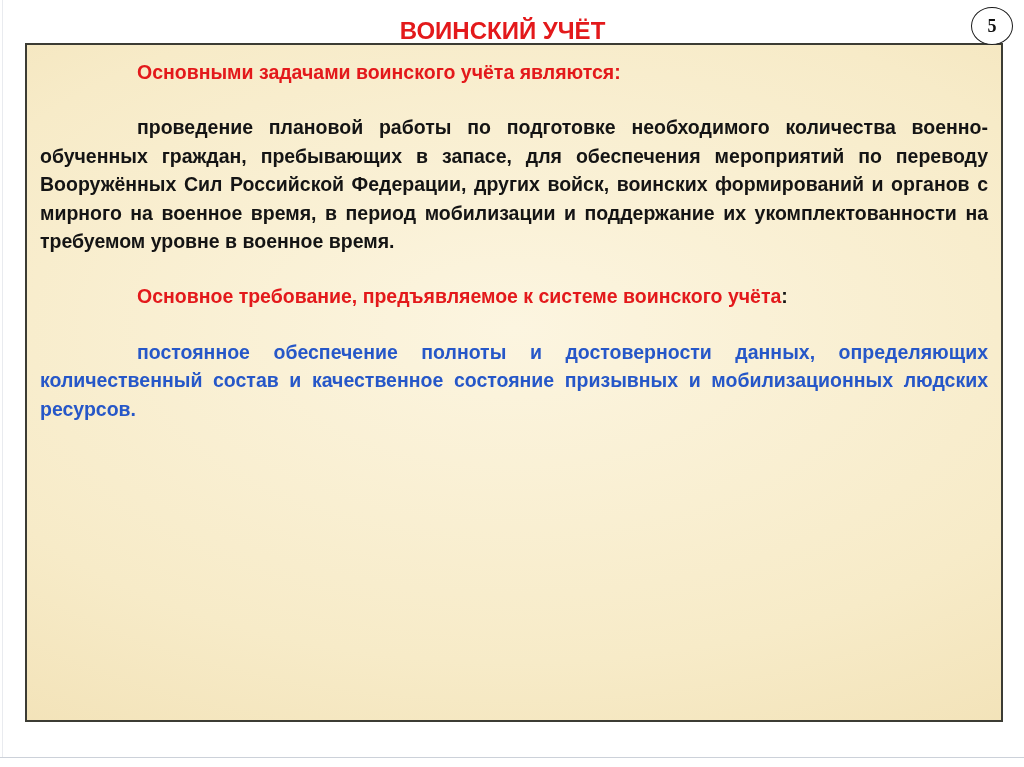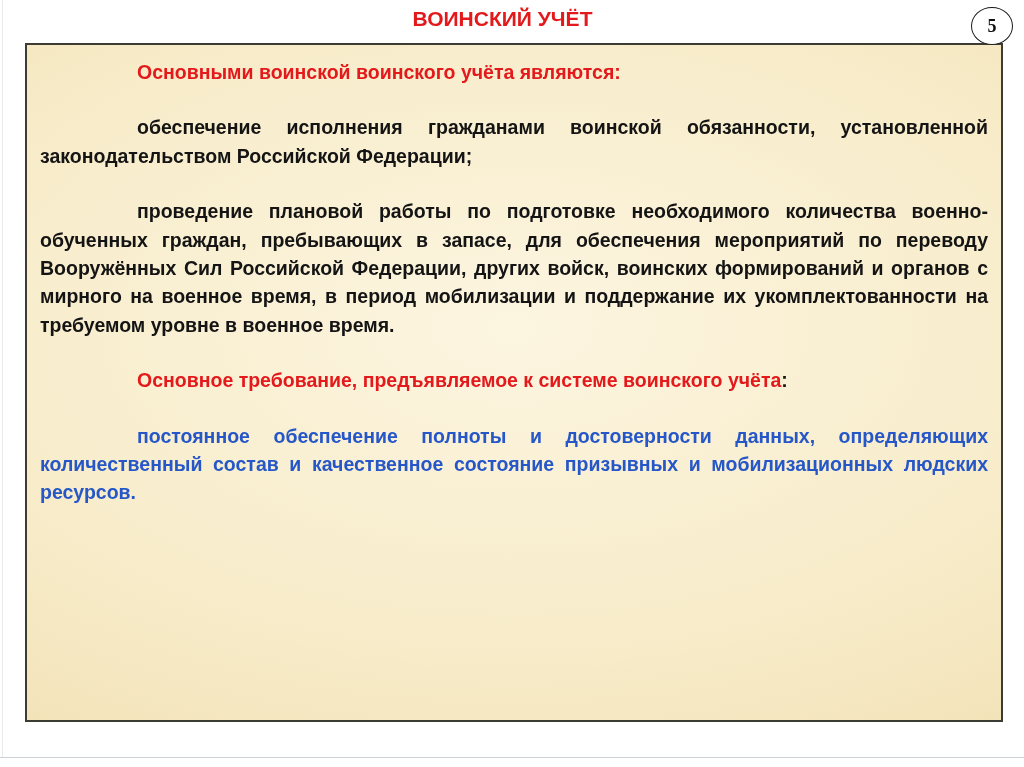--- a/index.html
+++ b/index.html
@@ -16,23 +16,23 @@
   }
   .frame-left {
     position: absolute; left: 2px; top: 0; width: 1px; height: 757px;
     background: #e9ebef;
   }
   .frame-bottom {
     position: absolute; left: 0; top: 757px; width: 1024px; height: 1px;
     background: #ccd1d9;
   }
   .slide-title {
-    position: absolute; left: 0; top: 7px; width: 1005px;
+    position: absolute; left: 0; top: 17px; width: 1005px;
     text-align: center;
-    font-size: 21px; font-weight: bold;
+    font-size: 24px; font-weight: bold;
     letter-spacing: 0px;
   }
   .page-badge {
     position: absolute; left: 971px; top: 7px;
     width: 42px; height: 38px;
     background: #ffffff;
     border: 1.6px solid #1a1a1a;
     border-radius: 50%;
     display: flex; align-items: center; justify-content: center;
     font-family: "Liberation Serif", serif;
@@ -64,22 +64,21 @@
 
 <div class="slide">
   <div class="slide-title" style="color: rgb(227, 25, 27);">ВОИНСКИЙ УЧЁТ</div>
 
   <div class="page-badge">
     <span>5</span>
   </div>
 
   <div class="content-box">
     <div id="paragraphs">
-        <p><span style="color: rgb(227, 25, 27);">Основными воинской воинского учёта являются:</span></p>
-        <p><span style="color: rgb(20, 20, 20);">обеспечение исполнения гражданами воинской обязанности, установленной законодательством Российской Федерации;</span></p>
+        <p><span style="color: rgb(227, 25, 27);">Основными задачами воинского учёта являются:</span></p>
         <p><span style="color: rgb(20, 20, 20);">проведение плановой работы по подготовке необходимого количества военно-обученных граждан, пребывающих в запасе, для обеспечения мероприятий по переводу Вооружённых Сил Российской Федерации, других войск, воинских формирований и органов с мирного на военное время, в период мобилизации и поддержание их укомплектованности на требуемом уровне в военное время.</span></p>
         <p><span style="color: rgb(227, 25, 27);">Основное требование, предъявляемое к системе воинского учёта</span><span style="color: rgb(20, 20, 20);">:</span></p>
         <p><span style="color: rgb(38, 87, 200);">постоянное обеспечение полноты и достоверности данных, определяющих количественный состав и качественное состояние призывных и мобилизационных людских ресурсов.</span></p>
       </div>
   </div>
 
   <div class="frame-left"></div>
   <div class="frame-bottom"></div>
 </div>
 

